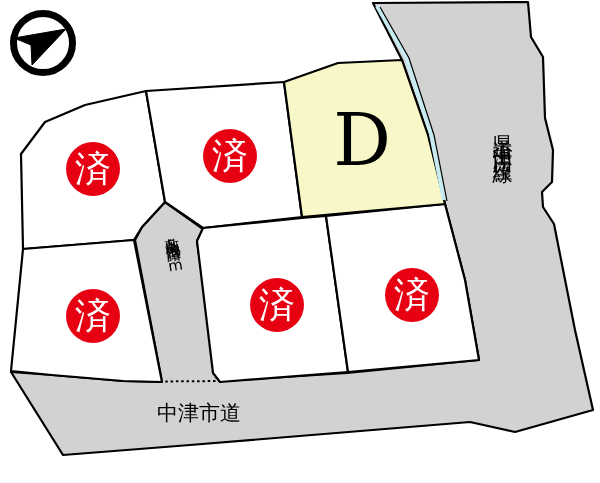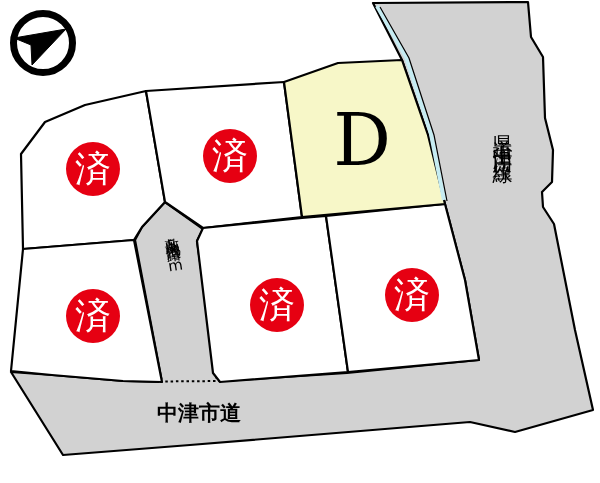--- a/index.html
+++ b/index.html
@@ -6,21 +6,21 @@
   .stage{
     position:relative;width:600px;height:483px;overflow:hidden;background:#ffffff;
     font-family:"DejaVu Sans",sans-serif;
   }
   .stage svg{position:absolute;left:0;top:0;}
   .map-label{position:absolute;color:#000;white-space:nowrap;}
   .v{writing-mode:vertical-rl;text-orientation:upright;line-height:1.15;}
   .label-prefectural{left:491px;top:119px;font-size:20px;letter-spacing:5px;font-weight:500;}
   .label-onsite{left:160px;top:227px;font-size:15px;letter-spacing:2px;
     transform:rotate(-9deg);transform-origin:50% 0%;font-weight:500;}
-  .label-city{left:157px;top:399px;font-size:21px;letter-spacing:0px;font-weight:700;}
+  .label-city{left:157px;top:399px;font-size:21px;letter-spacing:0px;font-weight:400;}
   .label-lot-d{left:362px;top:140px;transform:translate(-50%,-50%);
     font-family:"DejaVu Serif",serif;font-size:72px;color:#000;}
   .badge{
     position:absolute;width:54px;height:54px;border-radius:50%;
     background:#e60012;color:#ffffff;font-size:36px;line-height:54px;
     text-align:center;font-weight:500;
   }
 </style>
 </head>
 <body>

